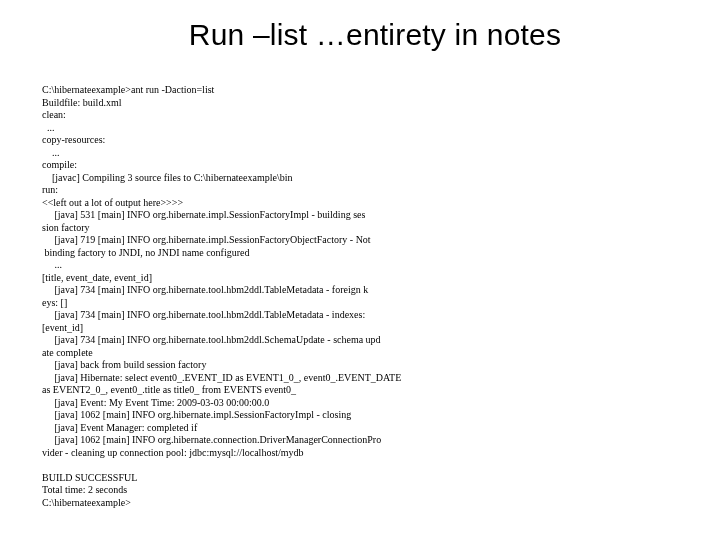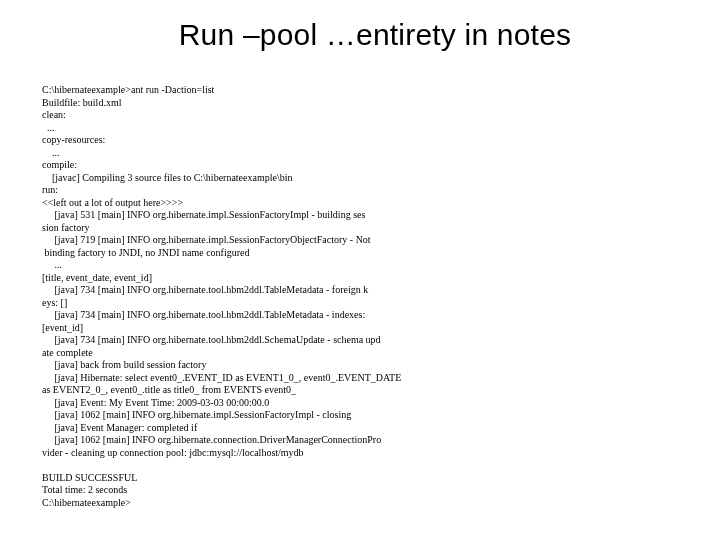--- a/index.html
+++ b/index.html
@@ -34,21 +34,21 @@
     color: #000;
     white-space: pre-wrap;
     word-break: break-word;
     margin-top: 32px;
   }
 </style>
 </head>
 <body>
 
 <div class="slide">
-  <h1 class="title">Run –pool …entirety in notes</h1>
+  <h1 class="title">Run –list …entirety in notes</h1>
   <div class="console">C:\hibernateexample&gt;ant run -Daction=list
 Buildfile: build.xml
 clean:
   ...
 copy-resources:
     ...
 compile:
     [javac] Compiling 3 source files to C:\hibernateexample\bin
 run:
 &lt;&lt;left out a lot of output here&gt;&gt;&gt;&gt;

